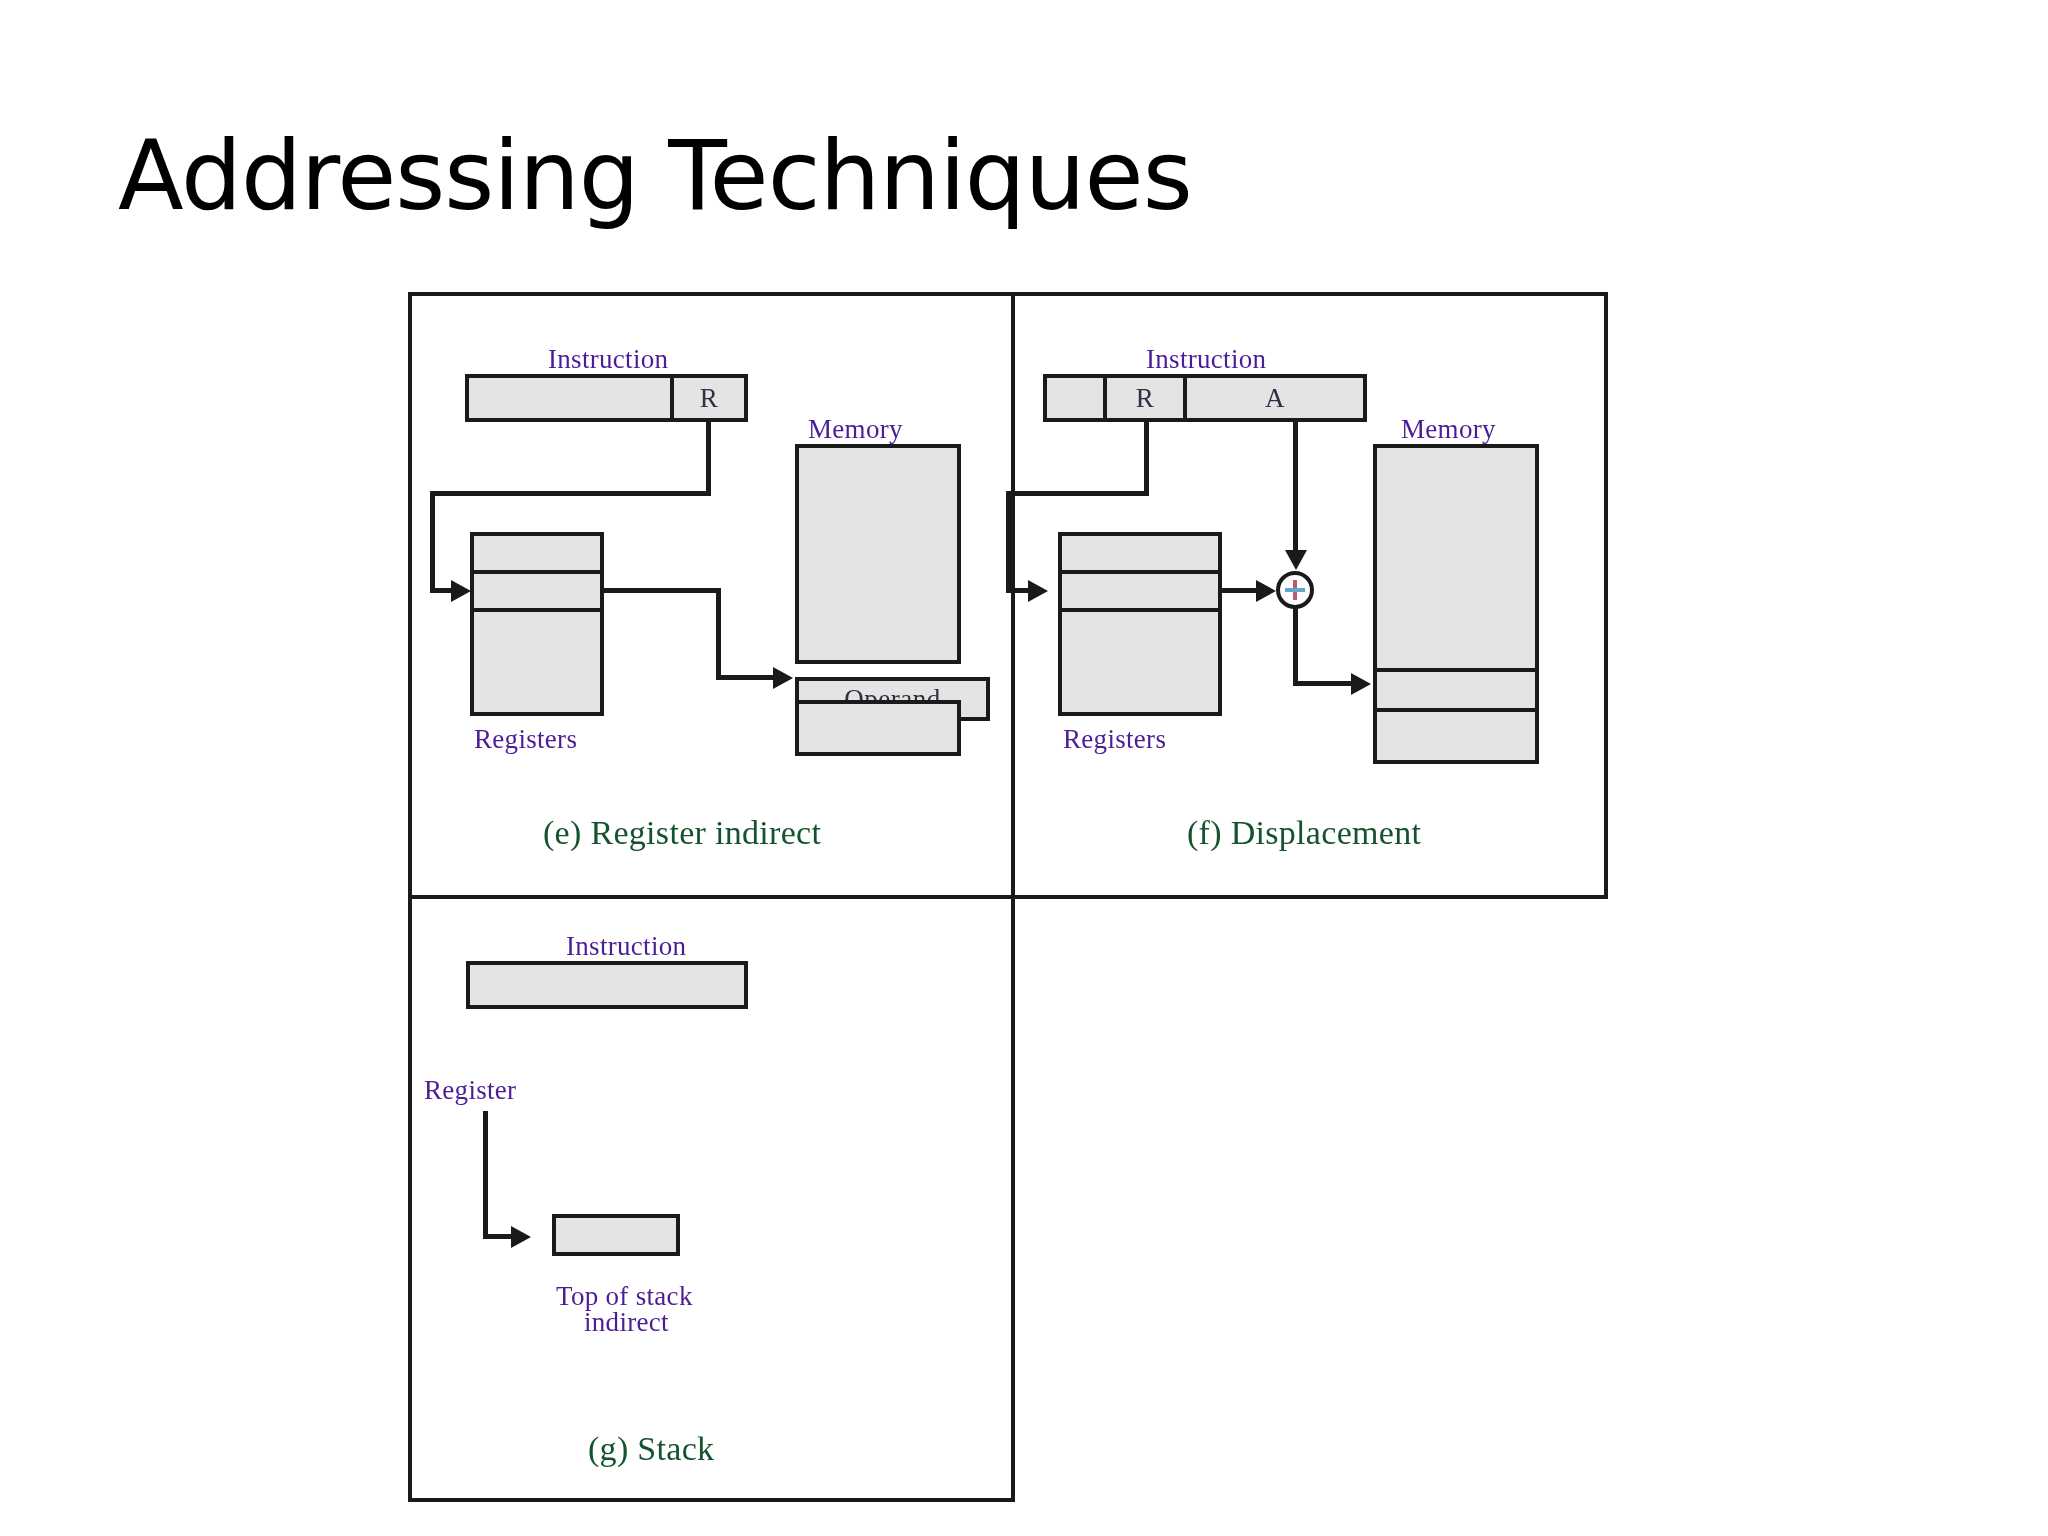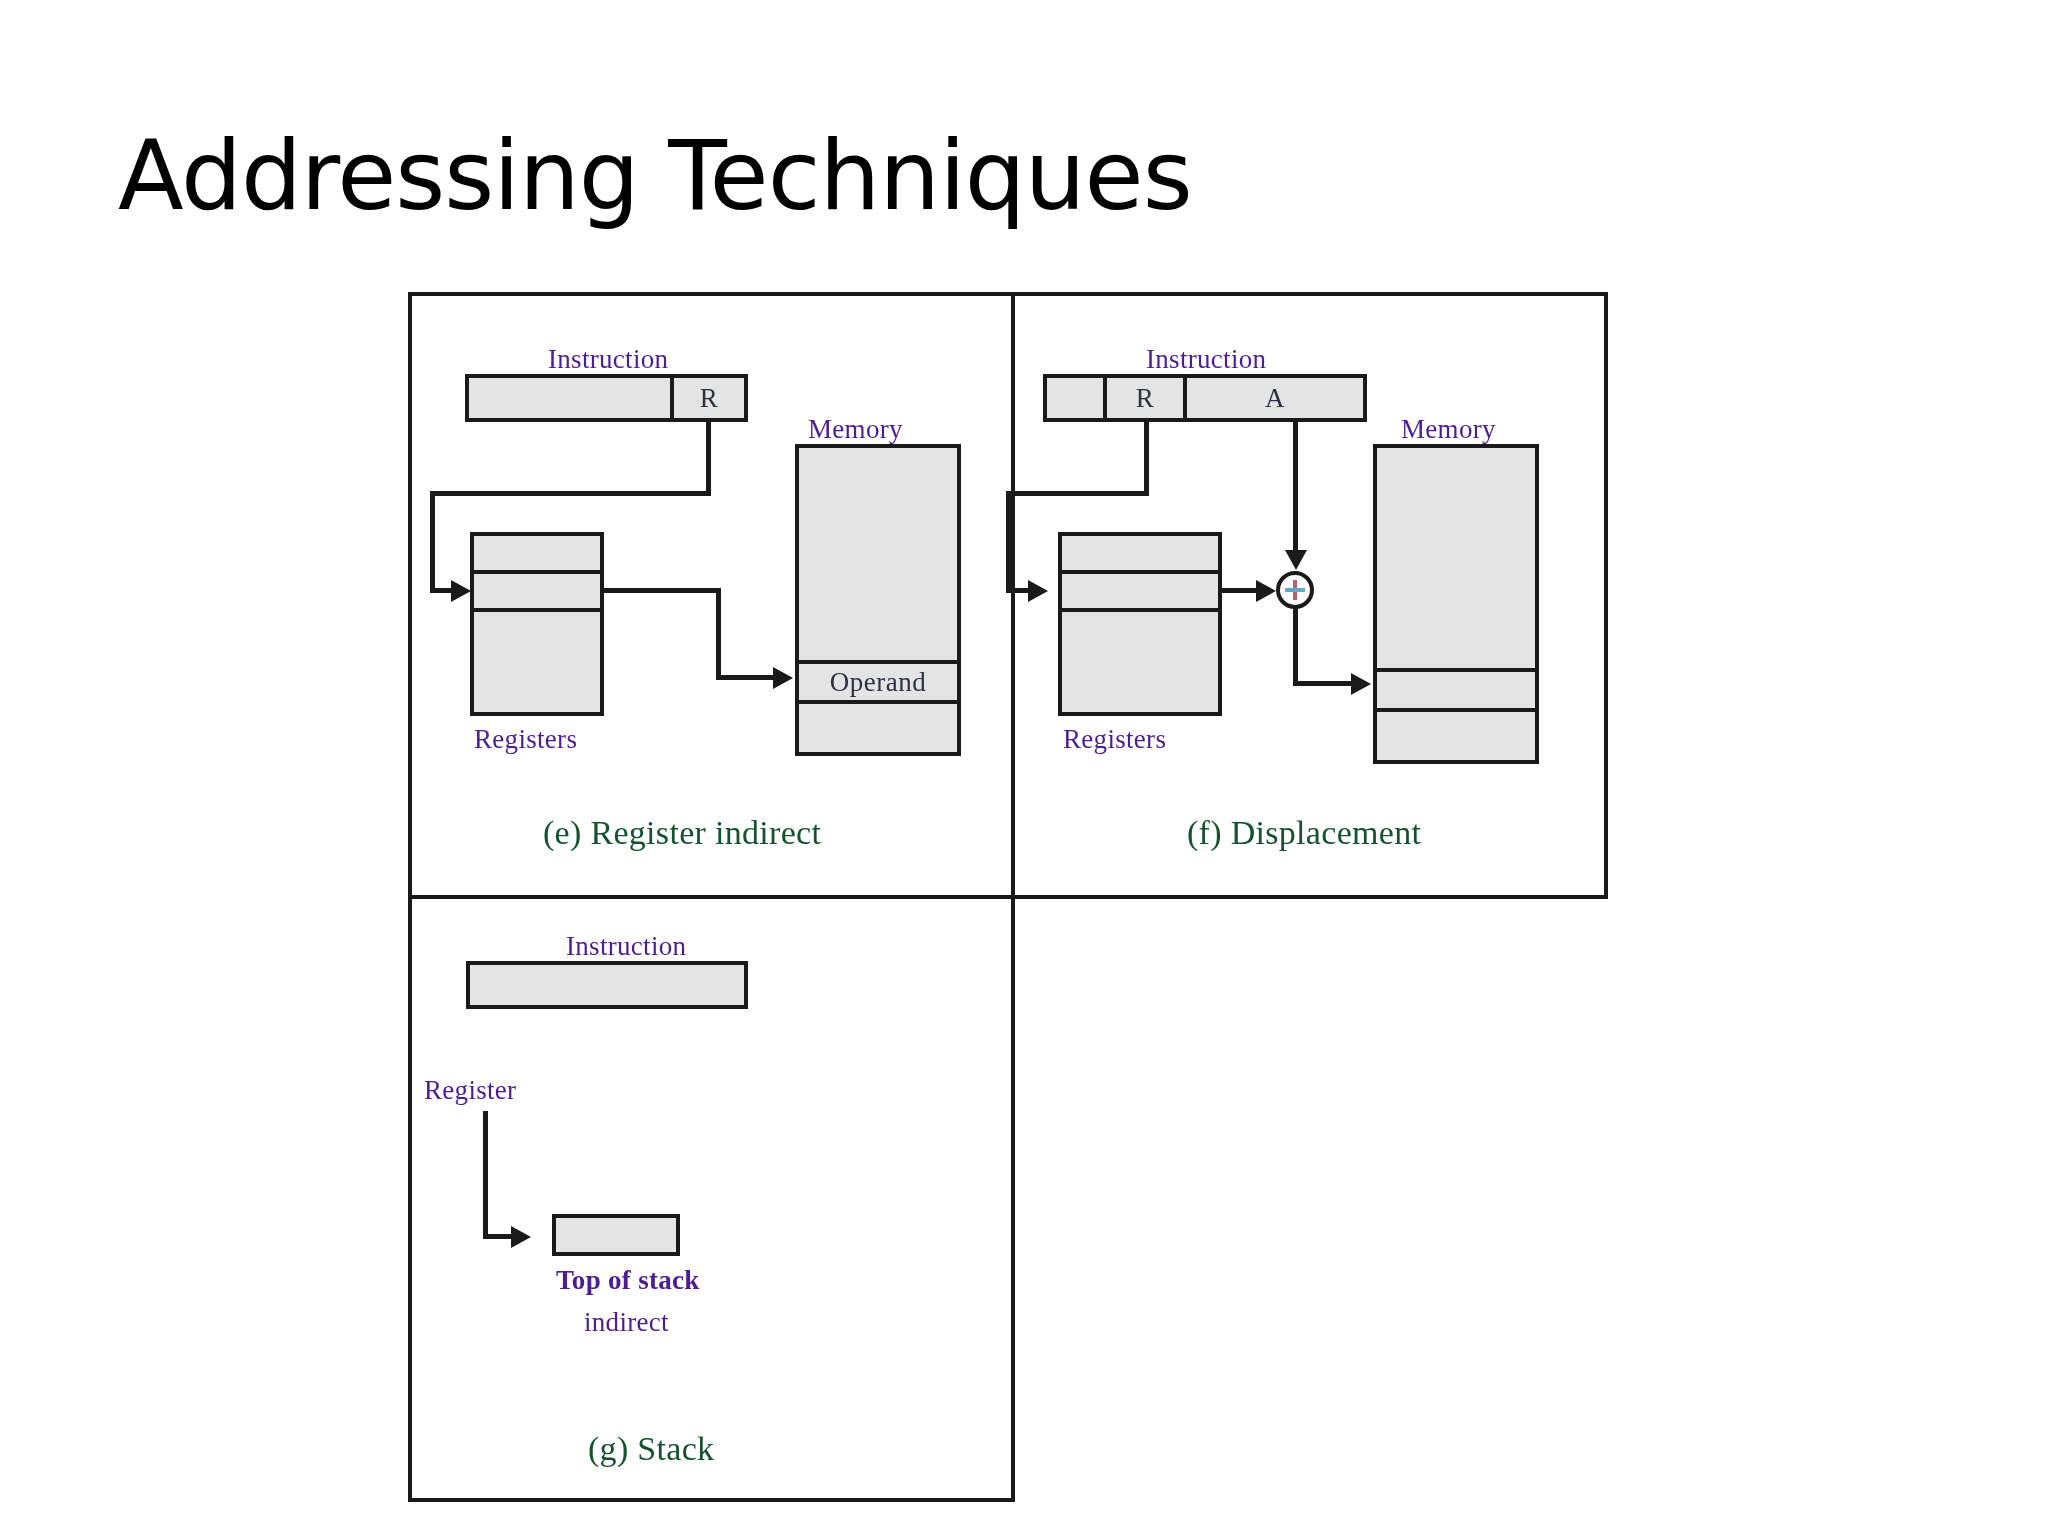--- a/index.html
+++ b/index.html
@@ -165,21 +165,21 @@
     <div class="panel" id="panel-e" style="left:0px;top:0px;width:607px;height:607px;">
 
       <div class="lbl" style="left:140px;top:52px;">Instruction</div>
 
       <div class="gcell" style="left:57px;top:82px;width:209px;height:48px;"></div>
       <div class="gcell" style="left:262px;top:82px;width:78px;height:48px;">R</div>
 
       <div class="lbl" style="left:400px;top:122px;">Memory</div>
 
       <div class="gcell" style="left:387px;top:152px;width:166px;height:220px;"></div>
-      <div class="gcell" style="left:387px;top:368px;width:166px;height:44px;">Operand</div>
+      <div class="gcell" style="left:387px;top:385px;width:195px;height:44px;">Operand</div>
       <div class="gcell" style="left:387px;top:408px;width:166px;height:56px;"></div>
 
       <div class="gcell" style="left:62px;top:240px;width:134px;height:42px;"></div>
       <div class="gcell" style="left:62px;top:278px;width:134px;height:42px;"></div>
       <div class="gcell" style="left:62px;top:316px;width:134px;height:108px;"></div>
 
       <div class="lbl" style="left:66px;top:432px;">Registers</div>
 
       <div class="line-v" style="left:298px;top:130px;height:74px;"></div>
       <div class="line-h" style="left:22px;top:199px;width:281px;"></div>
@@ -243,20 +243,20 @@
       <div class="gbox" style="left:58px;top:66px;width:282px;height:48px;"></div>
 
       <div class="lbl" style="left:16px;top:180px;">Register</div>
 
       <div class="line-v" style="left:75px;top:216px;height:127px;"></div>
       <div class="line-h" style="left:75px;top:339px;width:38px;"></div>
       <div class="arrow-r" style="left:103px;top:331px;"></div>
 
       <div class="gbox" style="left:144px;top:319px;width:128px;height:42px;"></div>
 
-      <div class="lbl" style="left:148px;top:370px;font-weight:bold;">Top of stack</div>
+      <div class="lbl" style="left:148px;top:386px;">Top of stack</div>
       <div class="lbl" style="left:176px;top:412px;">indirect</div>
 
       <div class="caption" style="left:180px;top:535px;">(g) Stack</div>
     </div>
 
   </div>
 </div>
 
 </body></html>

